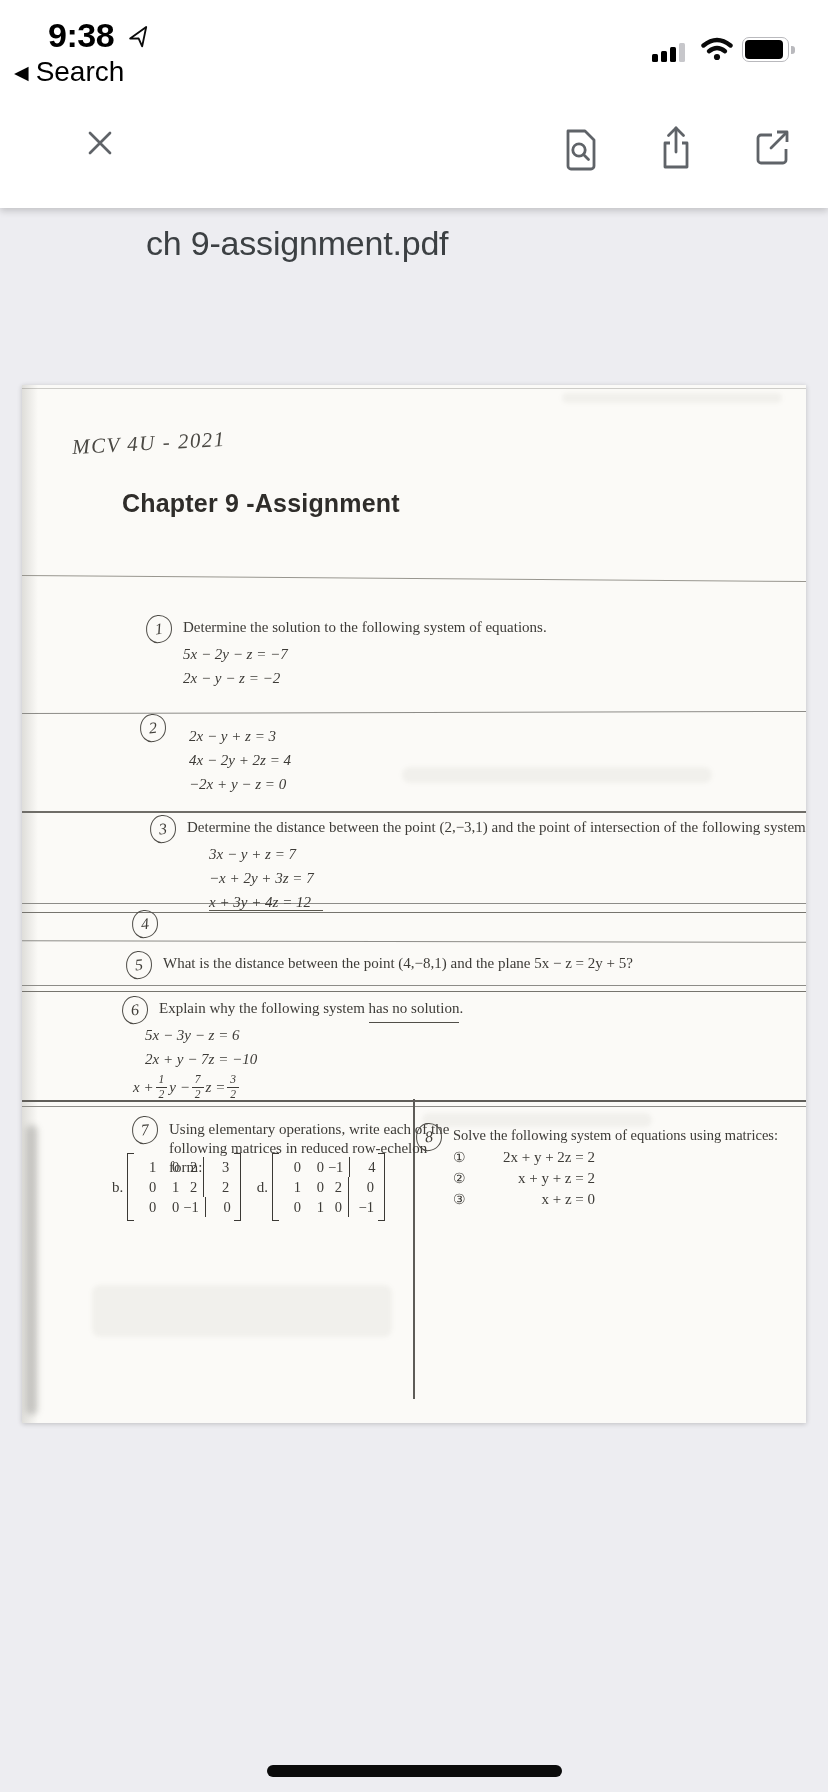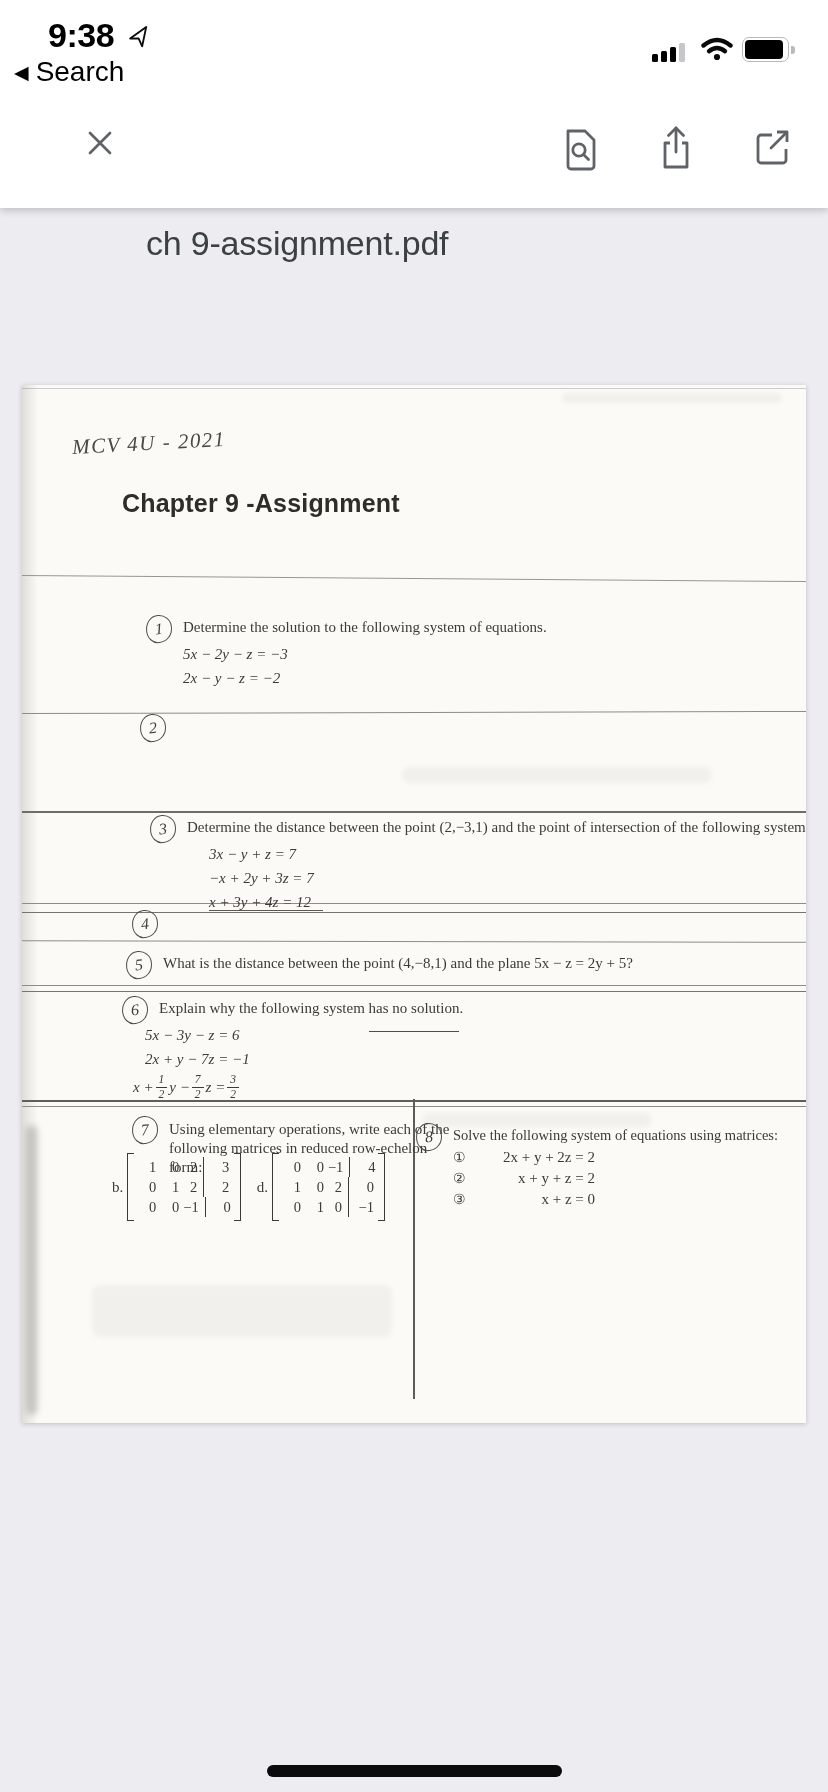--- a/index.html
+++ b/index.html
@@ -51,21 +51,21 @@
   .rule { position:absolute; left:0; width:100%; height:1px; background:#8d8c88; }
 
   .q { position:absolute; display:flex; align-items:flex-start; }
   .qcircle { flex:0 0 auto; width:26px; height:28px; border:1.7px solid #4d4b46;
              border-radius:48% 52% 55% 45% / 55% 45% 52% 48%; transform:rotate(-6deg);
              font-size:16px; font-style:italic; text-align:center; line-height:26px; color:#403e39; }
   .qbody { margin-left:11px; padding-top:4px; }
   .qtext { font-size:15px; white-space:nowrap; color:#3d3b37; }
   .eqs { margin-top:6px; }
   .eq { font-size:15px; font-style:italic; line-height:24px; white-space:nowrap; }
-  .u { border-bottom:1.6px solid #504e48; padding-bottom:15px; }
+  .u { border-bottom:1.6px solid #504e48; padding-bottom:6px; }
   .equnder { border-bottom:1.3px solid #5a584f; padding-right:12px;font-family:Liberation Serif, serif; }
 
   .fracline { display:flex; align-items:center; height:32px; font-size:15px; font-style:italic; }
   .frac { display:inline-flex; flex-direction:column; align-items:center; font-size:11.5px;
           line-height:1.15; margin:0 2px; font-style:italic; }
   .frac .fn { border-bottom:1px solid #3d3b37; padding:0 3px; }
 
   .divider-v { position:absolute; left:391px; top:714px; width:2px; height:300px; background:#5e5c58; }
 
   .matrices { position:absolute; left:90px; top:768px; display:flex; align-items:center; }
@@ -180,29 +180,34 @@
       <div class="rule" style="top:606px; height:1.4px; background:#76746e;"></div>
       <div class="rule" style="top:715px; height:2px; background:#605e59;"></div>
       <div class="rule" style="top:721px;"></div>
       <div class="divider-v"></div>
 
       <div class="q" style="left:124px; top:230px;">
         <div class="qcircle">1</div>
         <div class="qbody">
           <div class="qtext">Determine the solution to the following system of equations.</div>
           <div class="eqs">
-            <div class="eq">5x − 2y − z = −3</div>
+            <div class="eq">5x − 2y − z = −7</div>
             <div class="eq">2x − y − z = −2</div>
           </div>
         </div>
       </div>
 
       <div class="q" style="left:118px; top:329px;">
         <div class="qcircle">2</div>
         <div class="qbody">
+          <div class="eqs" style="margin-left:12px;">
+            <div class="eq">2x − y + z = 3</div>
+            <div class="eq">4x − 2y + 2z = 4</div>
+            <div class="eq">−2x + y − z = 0</div>
+          </div>
         </div>
       </div>
 
       <div class="q" style="left:128px; top:430px;">
         <div class="qcircle">3</div>
         <div class="qbody">
           <div class="qtext">Determine the distance between the point (2,−3,1) and the point of intersection of the following system.</div>
           <div class="eqs" style="margin-left:22px;">
             <div class="eq">3x − y + z = 7</div>
             <div class="eq">−x + 2y + 3z = 7</div>
@@ -221,21 +226,21 @@
           <div class="qtext">What is the distance between the point (4,−8,1) and the plane 5x − z = 2y + 5?</div>
         </div>
       </div>
 
       <div class="q" style="left:100px; top:611px;">
         <div class="qcircle">6</div>
         <div class="qbody">
           <div class="qtext"><span>Explain why the following system </span><span class="u">has no solution</span><span>.</span></div>
           <div class="eqs" style="margin-left:-14px;">
             <div class="eq">5x − 3y − z = 6</div>
-            <div class="eq">2x + y − 7z = −1</div>
+            <div class="eq">2x + y − 7z = −10</div>
             <div class="fracline" style="margin-left:-12px;">
               <span>x + </span>
               <span class="frac">
                   <span class="fn">1</span>
                   <span>2</span>
                 </span>
               <span>y − </span>
               <span class="frac">
                   <span class="fn">7</span>
                   <span>2</span>

